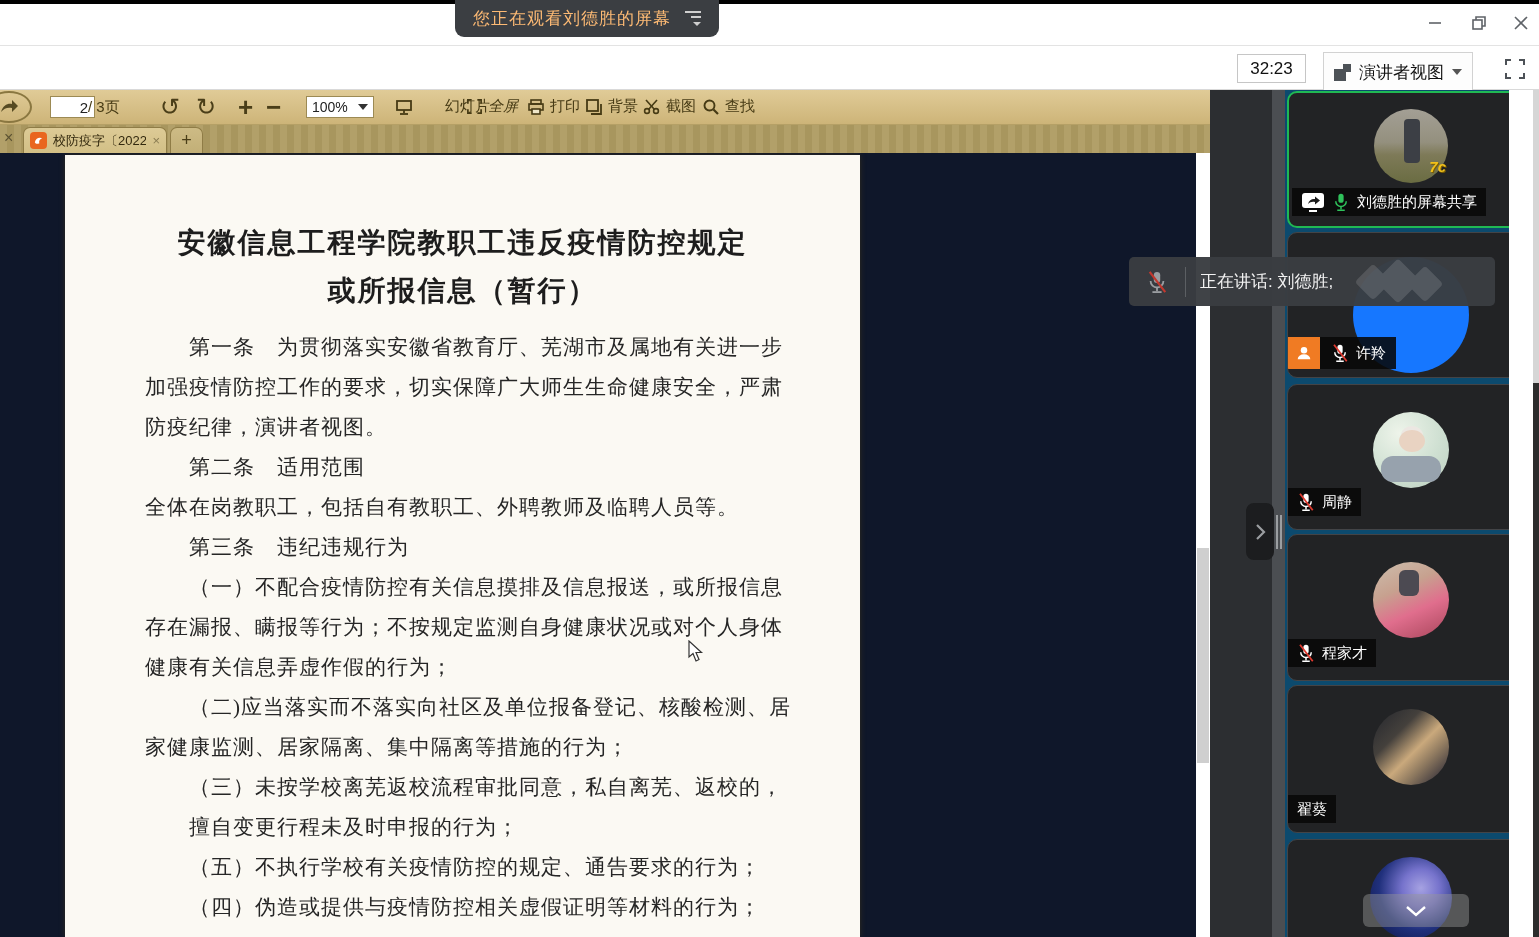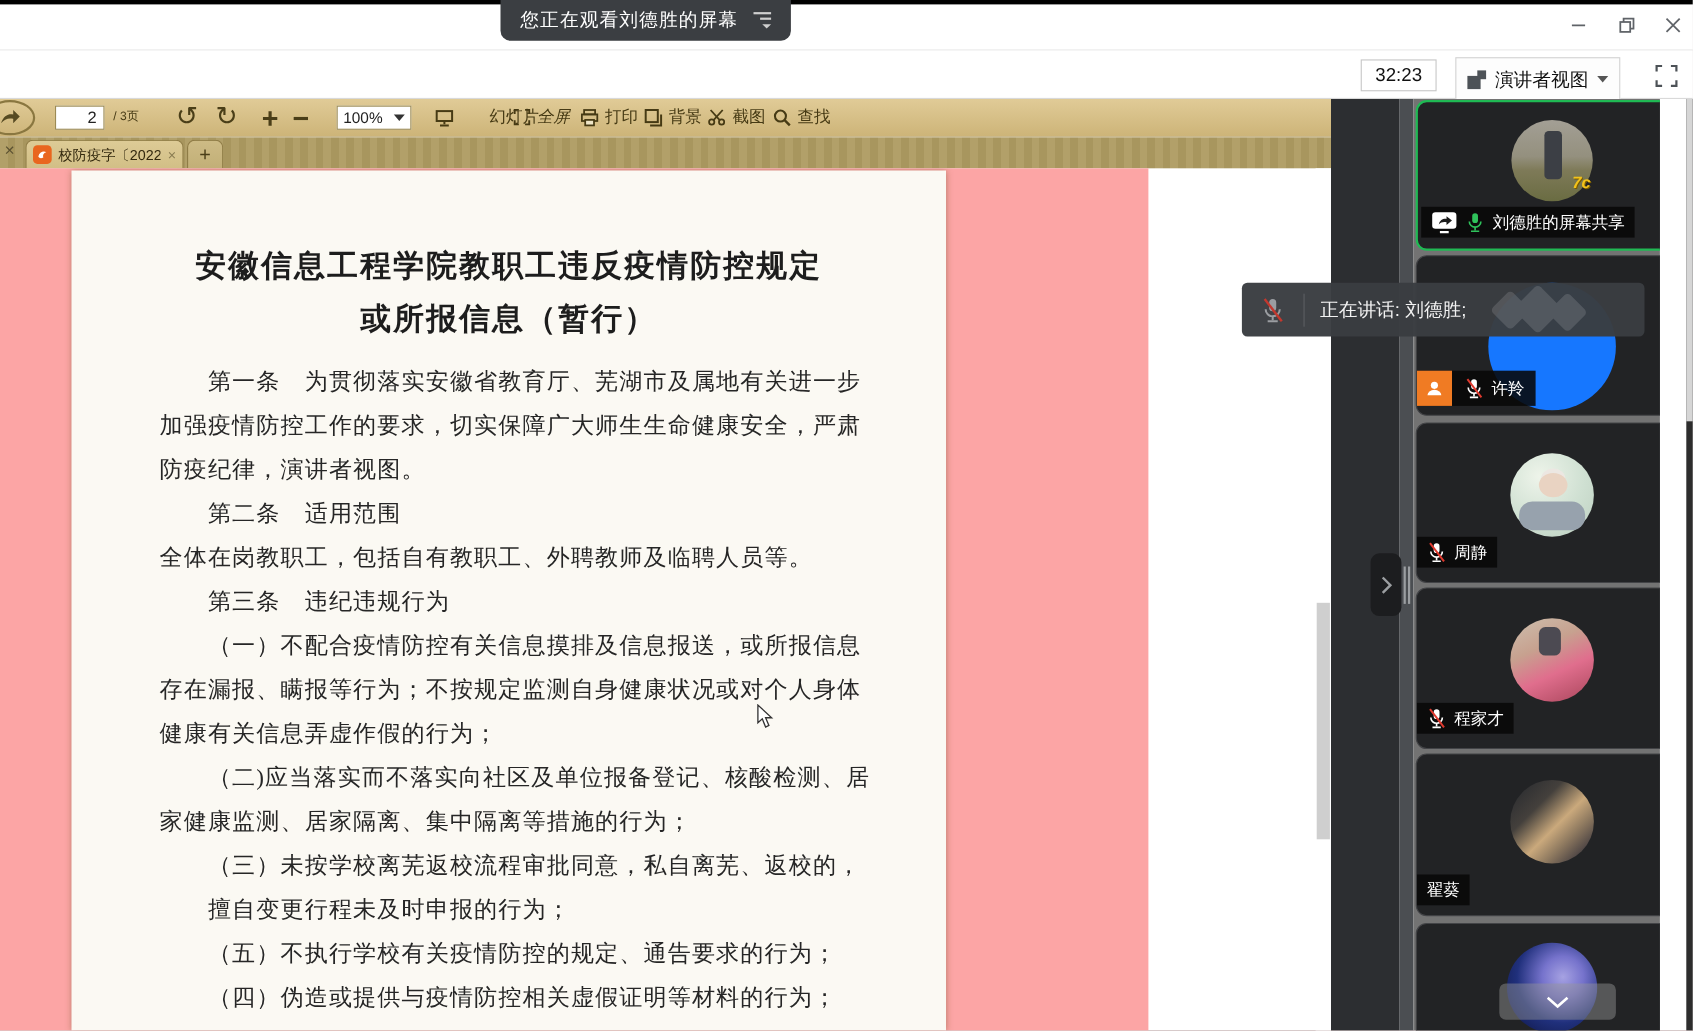--- a/index.html
+++ b/index.html
@@ -3,21 +3,21 @@
 <meta charset="utf-8">
 <style>
   * { margin:0; padding:0; box-sizing:border-box; }
   body { background:#888; font-family:"Liberation Sans", sans-serif; }
   #screen { position:relative; width:1539px; height:937px; background:#fff; overflow:hidden; }
 
   
   #titlebar { position:absolute; left:0; top:0; width:1539px; height:46px; background:#fff; border-bottom:1px solid #e3e3e3; }
   #titlebar::before { content:""; position:absolute; left:0; top:0; width:100%; height:4px; background:#000; }
   #watch-pill { position:absolute; left:455px; top:0; width:264px; height:37px; background:#3b3e42; border-radius:0 0 9px 9px; display:flex; align-items:center; justify-content:center; gap:14px; cursor:pointer; }
-  #watch-pill .pill-text { color:#ffffff; font-size:17px; letter-spacing:1px; }
+  #watch-pill .pill-text { color:#fdba74; font-size:17px; letter-spacing:1px; }
   .menu-glyph { display:inline-flex; flex-direction:column; gap:3px; align-items:flex-end; }
   .menu-glyph i { display:block; width:16px; height:2px; background:#cfcfcf; }
   .menu-glyph i.short { width:10px; }
   .menu-glyph .caret { width:0; height:0; border-left:4px solid transparent; border-right:4px solid transparent; border-top:4px solid #cfcfcf; margin-top:1px; }
   .winbtn { position:absolute; top:10px; width:26px; height:26px; display:flex; align-items:center; justify-content:center; cursor:pointer; }
   #btn-min { left:1422px; } #btn-restore { left:1466px; } #btn-close { left:1508px; }
 
   
   #appbar { position:absolute; left:0; top:46px; width:1539px; height:44px; background:#fff; border-bottom:1px solid #d9d9d9; }
   #timer-box { position:absolute; left:1237px; top:8px; width:69px; height:29px; border:1px solid #c6c6c6; background:#fff; display:flex; align-items:center; justify-content:center; font-size:17px; color:#111; }
@@ -28,59 +28,59 @@
   .layout-ic .small { position:absolute; right:0; top:0; width:8px; height:8px; background:#4d5257; }
   .caret-down { width:0; height:0; border-left:5px solid transparent; border-right:5px solid transparent; border-top:6px solid #555; }
   #fullscreen-btn { position:absolute; left:1500px; top:8px; width:30px; height:30px; display:flex; align-items:center; justify-content:center; cursor:pointer; }
 
   
   #doc-viewer { position:absolute; left:0; top:90px; width:1210px; height:847px; }
   #pdf-toolbar { position:absolute; left:0; top:0; width:1210px; height:35px; background:linear-gradient(#e0cb97,#cdb478); border-bottom:1px solid #b5a066; display:flex; align-items:center; color:#463a14; }
   .tb { display:flex; align-items:center; gap:5px; font-size:15px; color:#463a14; cursor:pointer; white-space:nowrap; }
   #hand-btn { position:absolute; left:-14px; top:1px; width:46px; height:32px; border:2px solid #8a7740; border-radius:50%; display:flex; align-items:center; justify-content:center; background:transparent; cursor:pointer; }
   #page-box { position:absolute; left:50px; top:6px; width:45px; height:22px; border:1px solid #9c8a54; background:#fff; font-size:15px; text-align:right; padding-right:6px; color:#222; font-family:"Liberation Sans", sans-serif; }
-  #page-total { position:absolute; left:103px; top:8px; font-size:11px; }
+  #page-total { position:absolute; left:88px; top:8px; font-size:15px; }
   .rot { position:absolute; top:2px; font-size:24px; color:#4a3e18; cursor:pointer; line-height:30px; }
   #rot-l { left:160px; } #rot-r { left:196px; }
   .zoomchar { position:absolute; top:0px; font-size:26px; font-weight:bold; color:#4a3e18; cursor:pointer; line-height:34px; }
   #zoom-in { left:238px; } #zoom-out { left:266px; }
   #zoom-box { position:absolute; left:306px; top:6px; width:68px; height:22px; background:#fff; border:1px solid #9c8a54; display:flex; align-items:center; justify-content:space-between; padding:0 5px; font-size:14px; color:#222; cursor:pointer; }
   #tb-slideshow { position:absolute; left:395px; top:7px;gap:32px; } #tb-fullscreen { position:absolute; left:466px; top:7px;font-style:italic; }
   #tb-print { position:absolute; left:527px; top:7px; } #tb-background { position:absolute; left:585px; top:7px; }
   #tb-screenshot { position:absolute; left:643px; top:7px; } #tb-find { position:absolute; left:702px; top:7px; }
 
   #tab-bar { position:absolute; left:0; top:35px; width:1210px; height:28px; background:repeating-linear-gradient(90deg,#b2a069 0 7px,#a8965e 7px 14px); }
   #tabbar-close { position:absolute; left:4px; top:4px; font-size:16px; color:#5c5232; cursor:pointer; }
   #doc-tab { position:absolute; left:23px; top:2px; width:144px; height:26px; background:linear-gradient(#ddcb96,#d2bf86); border:1px solid #8f7c46; border-bottom:none; border-radius:7px 7px 0 0; display:flex; align-items:center; gap:6px; padding:0 6px; cursor:pointer; }
   #doc-tab .tab-title { font-size:13px; color:#33290e; white-space:nowrap; overflow:hidden; }
   #doc-tab .tab-x { font-size:13px; color:#8a7c52; margin-left:auto; cursor:pointer; }
   .applogo { width:17px; height:17px; background:#e9661f; border-radius:4px; flex:0 0 auto; display:flex; align-items:center; justify-content:center; }
   #new-tab { position:absolute; left:170px; top:2px; width:33px; height:26px; background:linear-gradient(#cdbb85,#c2af77); border:1px solid #8f7c46; border-bottom:none; border-radius:7px 7px 0 0; display:flex; align-items:center; justify-content:center; font-size:18px; color:#4a3e18; cursor:pointer; }
 
-  #doc-content { position:absolute; left:0; top:63px; width:1044px; height:784px; background:#fca5a5; overflow:hidden; }
+  #doc-content { position:absolute; left:0; top:63px; width:1196px; height:784px; background:#0f172a; overflow:hidden; }
   #doc-page { position:absolute; left:65px; top:2px; width:795px; height:782px; background:#fbf9f3; box-shadow:0 0 6px rgba(90,70,20,.45); }
   #doc-title { padding-top:64px; text-align:center; font-family:"Liberation Serif", serif; font-weight:bold; font-size:28px; line-height:48px; letter-spacing:2px; color:#1d1d1d; }
   .doc-body { margin-top:12px; padding:0 66px 0 80px; font-family:"Liberation Serif", serif; font-size:21px; line-height:40px; letter-spacing:1px; color:#262626; }
   .doc-line { white-space:nowrap; }
   .doc-line.indent { text-indent:44px; }
   #pdf-scrollbar { position:absolute; left:1196px; top:63px; width:14px; height:784px; background:#ffffff; }
   #pdf-thumb { position:absolute; left:1px; top:395px; width:12px; height:215px; background:#cfcfcf; cursor:pointer; }
 
   
   #mouse-cursor { position:absolute; left:688px; top:640px; z-index:40; }
 
   
   #panel-strip { position:absolute; left:1210px; top:90px; width:62px; height:847px; background:#2c2e31; }
   #panel-gutter { position:absolute; left:1272px; top:90px; width:13px; height:847px; background:#4b4e52; cursor:col-resize; }
   #collapse-btn { position:absolute; left:1246px; top:503px; width:28px; height:57px; background:#1c1d1f; border-radius:8px; display:flex; align-items:center; justify-content:center; cursor:pointer; z-index:5; }
   #drag-handle { position:absolute; left:1276px; top:515px; height:34px; display:flex; gap:2px; z-index:6; }
   #drag-handle i { display:block; width:2px; height:34px; background:#9b9ea1; }
 
   
-  #sidebar { position:absolute; left:1285px; top:90px; width:224px; height:847px; background:#737373; overflow:hidden; }
+  #sidebar { position:absolute; left:1285px; top:90px; width:224px; height:847px; background:#0c4a6e; overflow:hidden; }
   .tile { position:absolute; left:2px; width:248px; background:#222325; border:1px solid #434447; border-radius:10px; overflow:hidden; cursor:pointer; }
   .tile.active { border:2px solid #20b954; }
   #tile-0 { top:1px; height:137px; } #tile-1 { top:142px; height:146px; }
   #tile-2 { top:294px; height:146px; } #tile-3 { top:444px; height:147px; }
   #tile-4 { top:595px; height:148px; } #tile-5 { top:749px; height:110px; }
   .avatar { position:absolute; left:50%; transform:translateX(-50%); border-radius:50%; }
   .av-liu { width:74px; height:74px; top:16px; background:linear-gradient(180deg,#a39f95 0%,#94907e 45%,#7e7a58 62%,#6a6c42 100%); }
   .av-liu .badge7c { position:absolute; right:2px; bottom:8px; font-size:15px; font-weight:bold; font-style:italic; color:#f3c21a; text-shadow:1px 1px 0 #7a5c00; }
   .av-liu::before { content:""; position:absolute; left:30px; top:10px; width:16px; height:44px; background:#3c3f45; border-radius:4px; }
   .av-xu { width:116px; height:116px; top:24px; background:#1677ff; }

